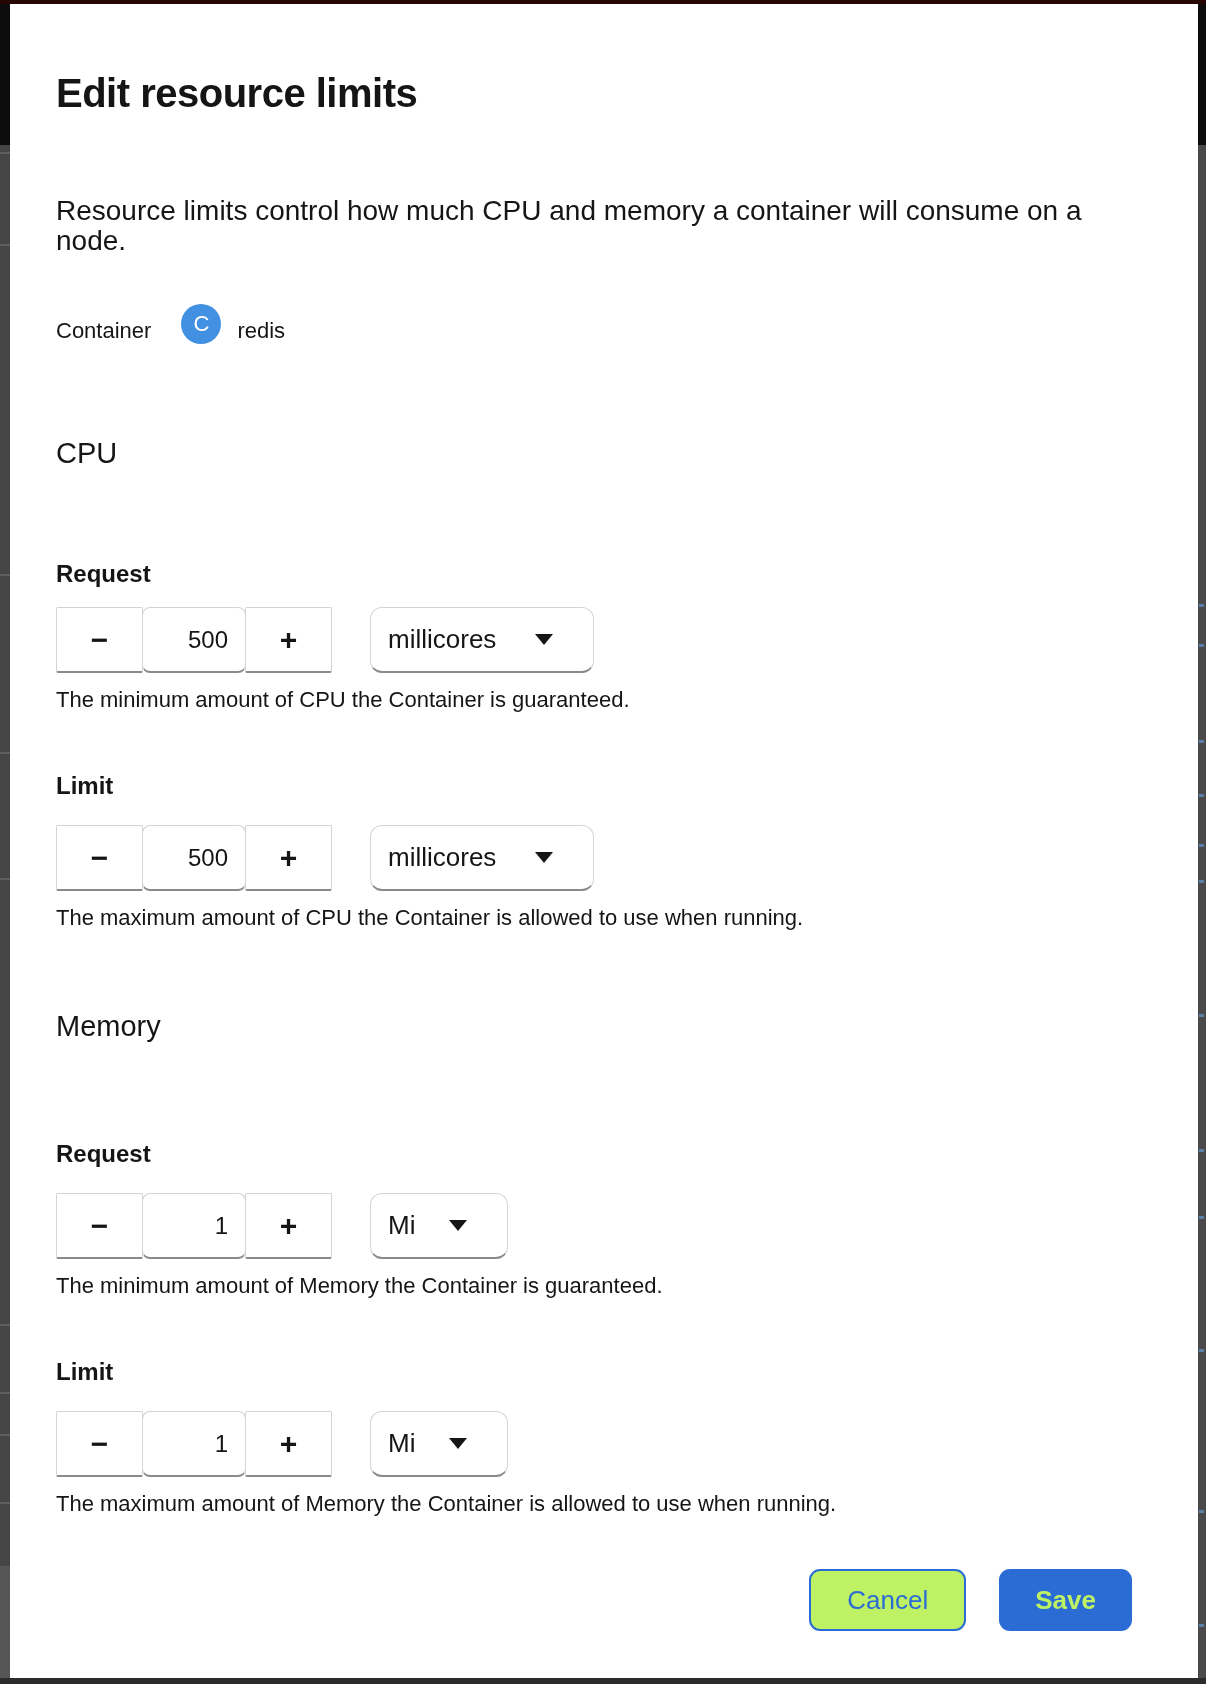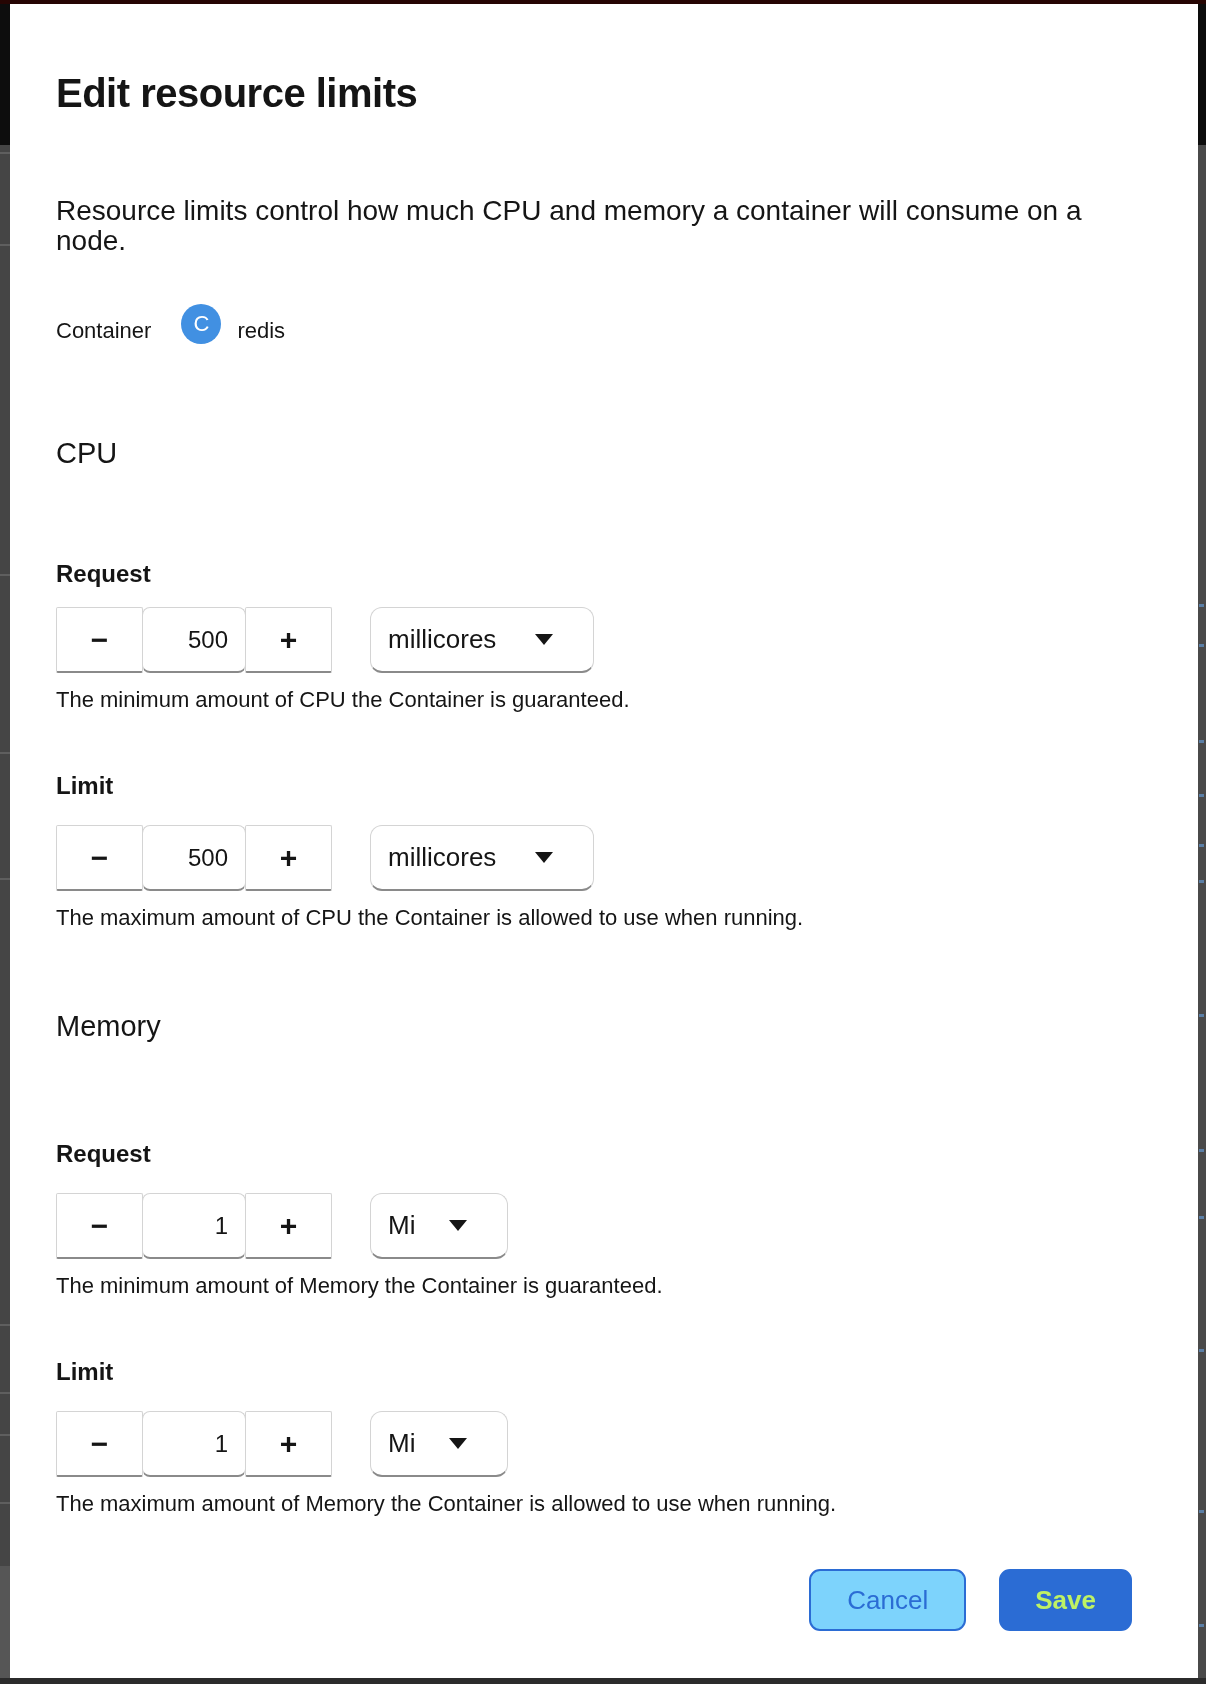--- a/index.html
+++ b/index.html
@@ -87,21 +87,21 @@
   .field-help{margin-top:12px;font-size:22px;line-height:30px;color:var(--text);}
   .modal-footer{
     margin-top:50px;width:1076px;display:flex;justify-content:flex-end;gap:33px;
   }
   .btn{
     height:62px;border-radius:11px;font-size:26px;
     font-family:"Liberation Sans", sans-serif;cursor:pointer;
     display:flex;align-items:center;justify-content:center;
   }
   .btn-cancel{
-    background:#7dd3fc;border:2px solid var(--primary-blue);color:var(--primary-blue);
+    background:#bef264;border:2px solid var(--primary-blue);color:var(--primary-blue);
     padding:0 36px;
   }
   .btn-save{
     background:var(--primary-blue);border:2px solid var(--primary-blue);color:#bef264;
     padding:0 34px;
     font-weight:bold;
   }
 </style>
 </head>
 <body>

